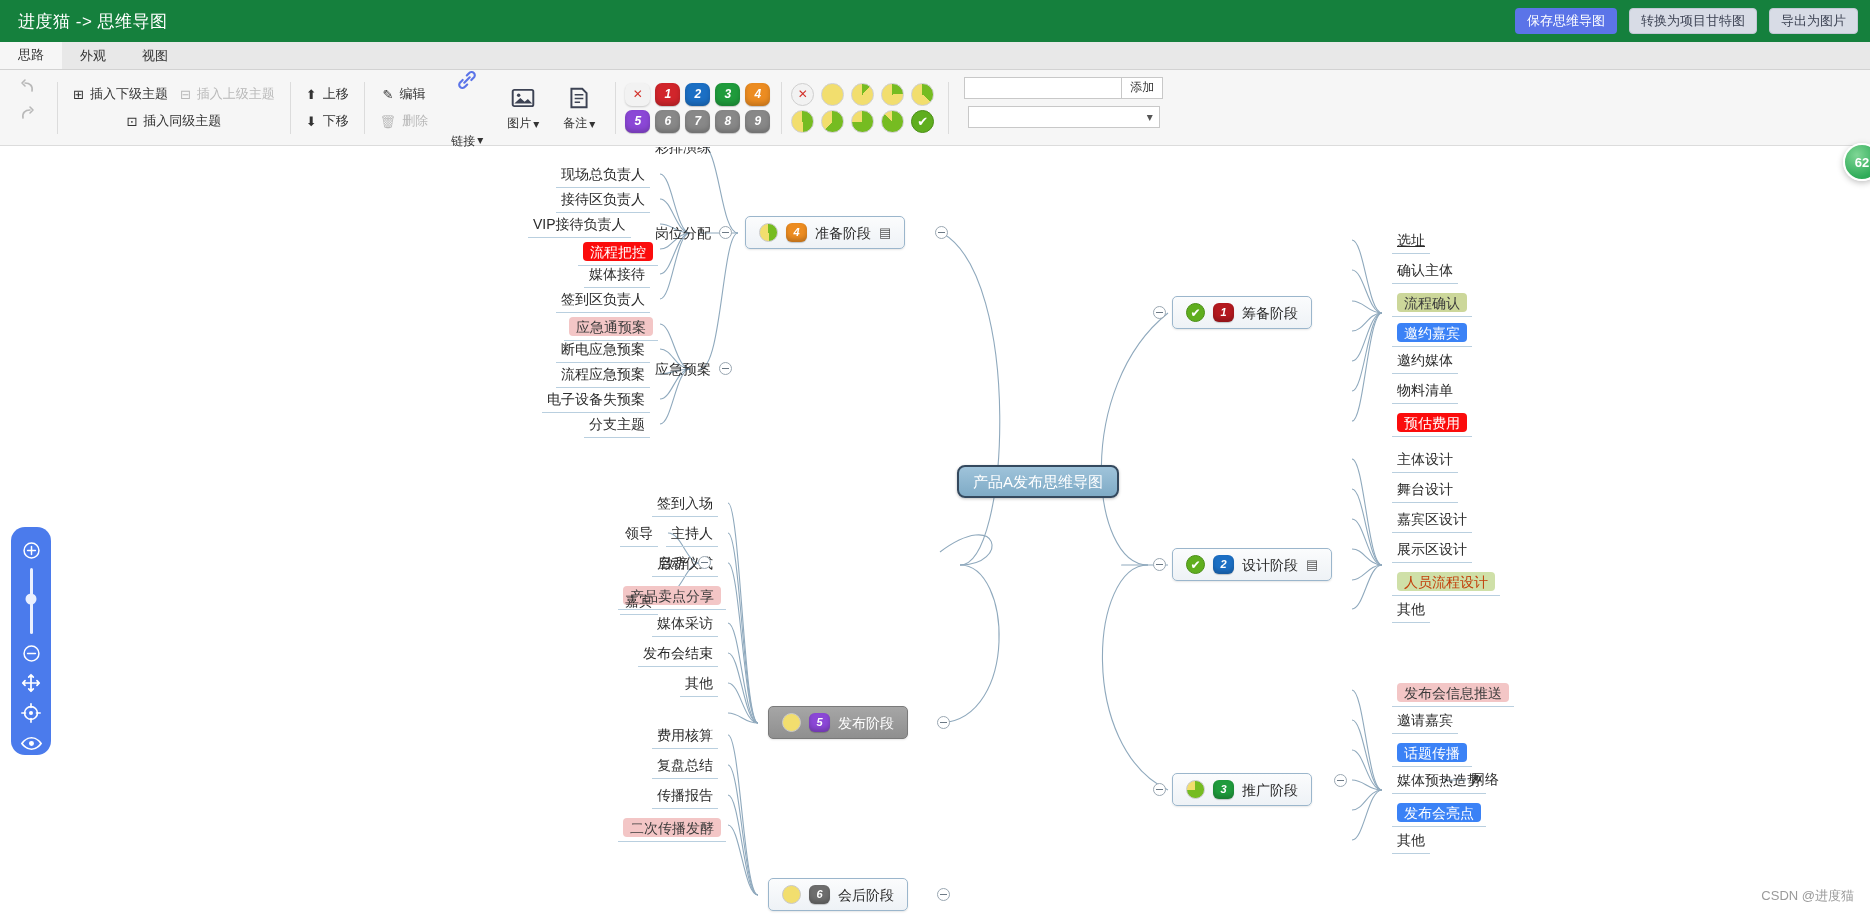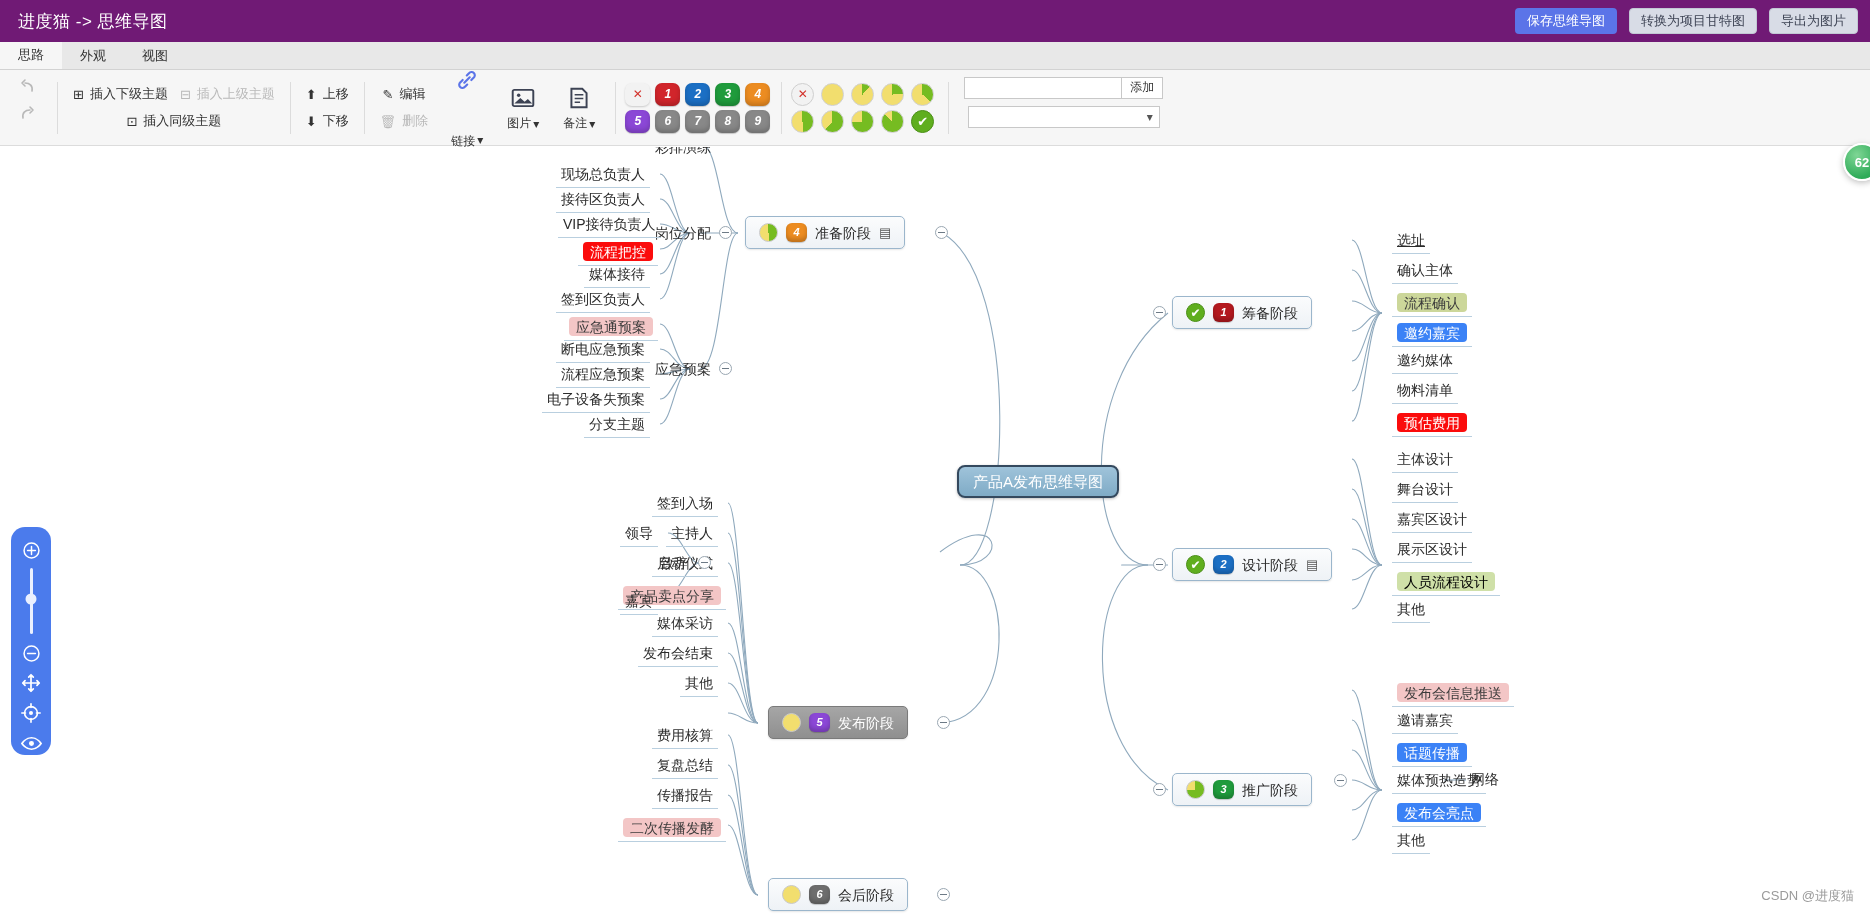--- a/index.html
+++ b/index.html
@@ -5,21 +5,21 @@
   * { box-sizing: border-box; margin: 0; padding: 0; }
   html, body {
     width: 1870px; height: 915px;
     font-family: "Liberation Sans", "DejaVu Sans", sans-serif;
     background: #ffffff; overflow: hidden;
   }
 
   
   .titlebar {
     position: absolute; left: 0; top: 0; width: 1870px; height: 42px;
-    background: #701a75; display: flex; align-items: center;
+    background: #15803d; display: flex; align-items: center;
   }
   .titlebar .app-title {
     color: #ffffff; font-size: 17px; margin-left: 18px; letter-spacing: .5px;
   }
   .titlebar .spacer { flex: 1; }
   .tb-btn {
     height: 26px; border-radius: 4px; font-size: 13px;
     display: flex; align-items: center; justify-content: center;
     padding: 12px 11px; margin-right: 12px; cursor: pointer;
     border: 1px solid transparent; white-space: nowrap;
@@ -135,21 +135,21 @@
   .node.leaf .txt { padding-bottom: 2px; }
   .node.leaf.bordered { border-bottom: 1px solid #b9cfdf; }
 
   .tag {
     border-radius: 4px; padding: 3px 7px; display: inline-block;
   }
   .tag.red   { background: #fb0c0c; color: #fff; }
   .tag.pink  { background: #f3c6c6; color: #3b3b3b; }
   .tag.blue  { background: #3b82f6; color: #fff; }
   .tag.olive { background: #ccd79a; color: #3b3b3b; }
-  .tag.green { background: #cfe0a8; color: #000000; }
+  .tag.green { background: #cfe0a8; color: #c2410c; }
 
   .badge-pri {
     width: 21px; height: 19px; border-radius: 6px; color: #fff;
     font-size: 11px; font-style: italic; font-weight: bold;
     display: flex; align-items: center; justify-content: center;
     box-shadow: inset 0 -3px 4px rgba(0,0,0,.20), 0 1px 1px rgba(0,0,0,.2);
     flex: none;
   }
   .badge-pie {
     width: 19px; height: 19px; border-radius: 50%; flex: none;
@@ -496,21 +496,21 @@
   </div>
   <div class="collapser" style="left:719px; top:215px;"></div>
 
   <div id="posts-children">
       <div class="node leaf bordered" style="left: 556px; top: 17px; min-width: auto; justify-content: flex-end;">
         <span class="txt">现场总负责人</span>
       </div>
       <div class="node leaf bordered" style="left: 556px; top: 42px; min-width: auto; justify-content: flex-end;">
         <span class="txt">接待区负责人</span>
       </div>
-      <div class="node leaf bordered" style="left: 528px; top: 67px; min-width: auto; justify-content: flex-end; margin-left: 30px;">
+      <div class="node leaf bordered" style="left: 528px; top: 67px; min-width: auto; justify-content: flex-end;">
         <span class="txt">VIP接待负责人</span>
       </div>
       <div class="node leaf bordered" style="left: 578px; top: 92px; min-width: auto; justify-content: flex-end;">
         <span class="txt tag red">流程把控</span>
       </div>
       <div class="node leaf bordered" style="left: 584px; top: 117px; min-width: auto; justify-content: flex-end;">
         <span class="txt">媒体接待</span>
       </div>
       <div class="node leaf bordered" style="left: 556px; top: 142px; min-width: auto; justify-content: flex-end;">
         <span class="txt">签到区负责人</span>

